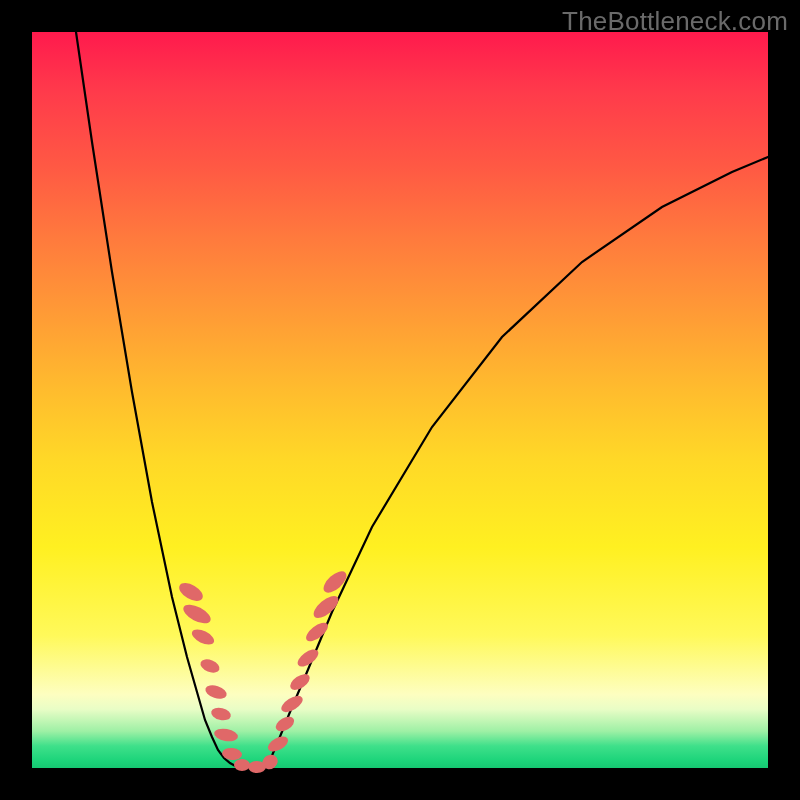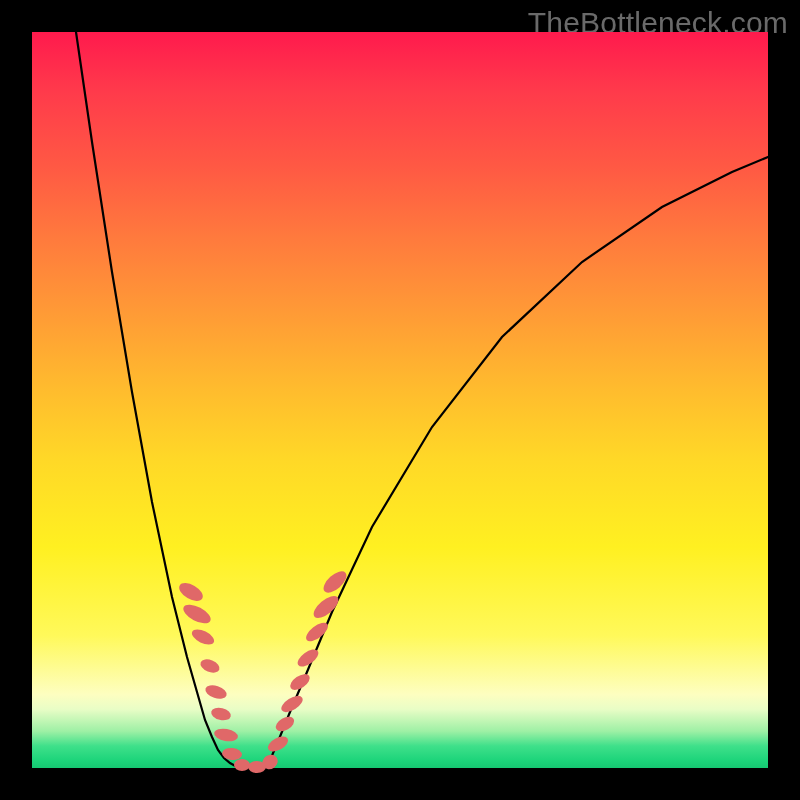--- a/index.html
+++ b/index.html
@@ -42,21 +42,21 @@
       #3fe08a 97%,
       #1cd47a 99%,
       #16c872 100%
     );
   }
   .watermark {
     position: absolute;
     top: 6px;
     right: 12px;
     color: #6a6a6a;
-    font-size: 30px;
+    font-size: 26px;
     font-weight: 400;
     letter-spacing: 0.2px;
     user-select: none;
   }
   svg.curve {
     position: absolute;
     left: 0;
     top: 0;
     width: 736px;
     height: 736px;

